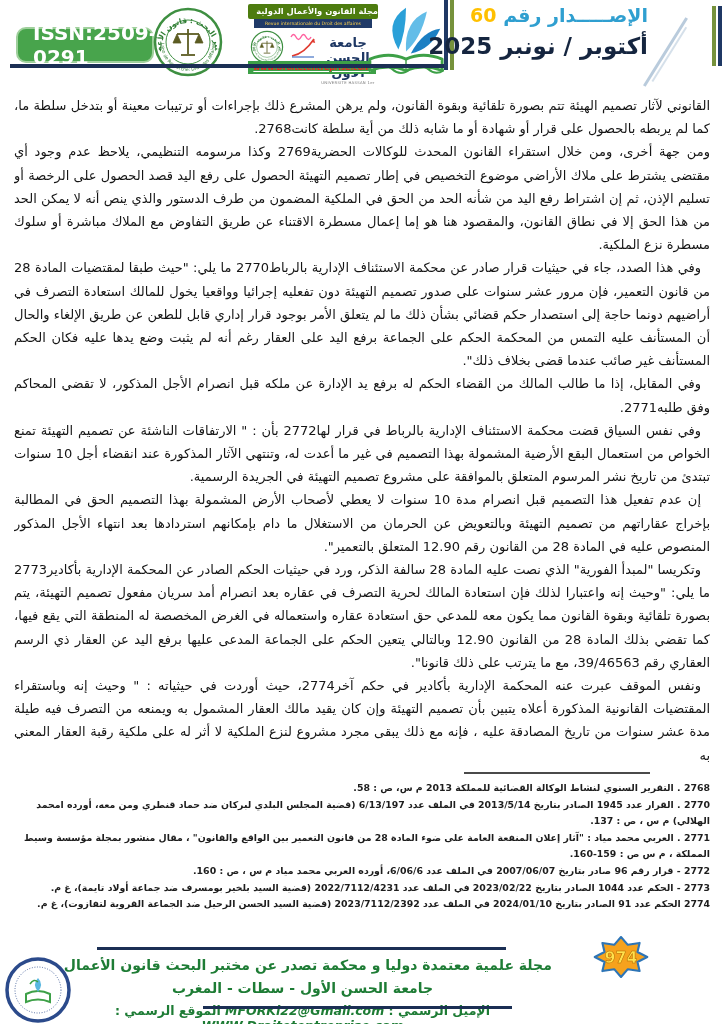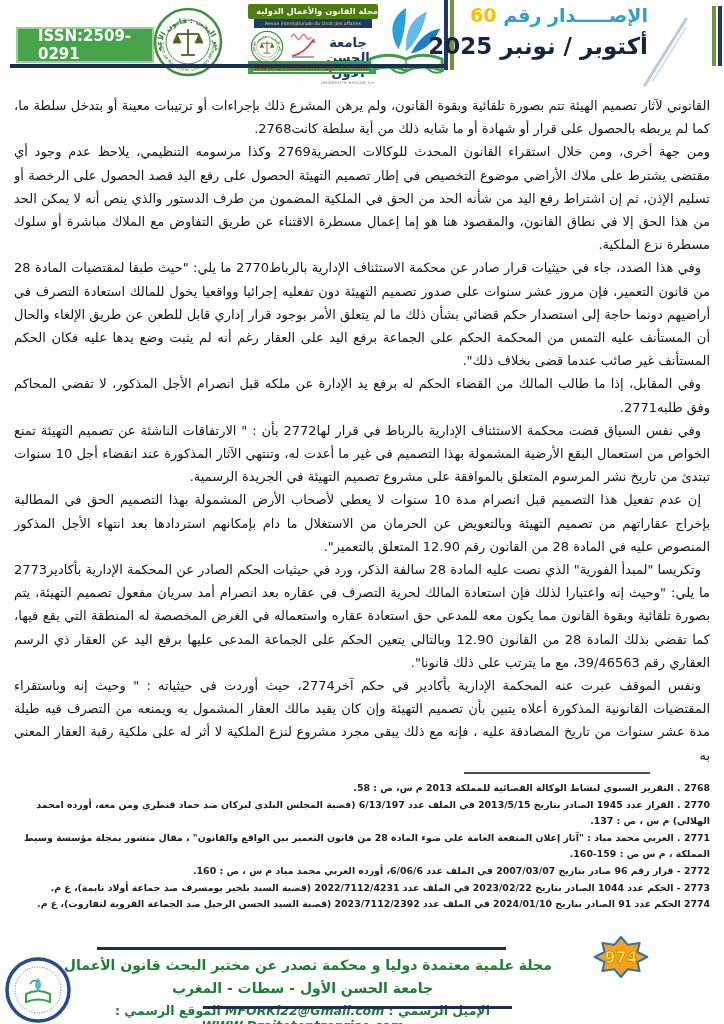--- a/index.html
+++ b/index.html
@@ -1,21 +1,21 @@
 <!DOCTYPE html>
 <html lang="ar"><head>
 <meta charset="utf-8">
 <style>
   html,body{margin:0;padding:0;background:#e8e8e8;}
   .page{position:relative;width:724px;height:1024px;background:#ffffff;overflow:hidden;
         font-family:"DejaVu Sans",sans-serif;margin:0 auto;}
 
   
   .issn{position:absolute;left:16px;top:27px;width:138px;height:36px;background:#48a44c;
-        border:2px solid #9fd09c;border-radius:0;color:#fff;font-weight:bold;font-size:15px;
+        border:2px solid #9fd09c;border-radius:10px;color:#fff;font-weight:bold;font-size:20px;
         display:flex;align-items:center;justify-content:center;box-sizing:border-box;padding-left:20px;}
   .stamp-big{position:absolute;left:152px;top:6px;width:72px;height:72px;}
   .journal-logo{position:absolute;left:248px;top:4px;width:200px;height:84px;}
   .journal-logo>*{position:absolute;box-sizing:border-box;}
   .jl-banner1{left:0;top:0;width:130px;height:15px;background:#4d7c0f;color:#fff;font-size:8.3px;
               font-weight:bold;text-align:right;line-height:15px;border-radius:2px;direction:rtl;}
   .jl-banner2{left:6px;top:15px;width:118px;height:9px;background:#203a68;color:#ffd24a;
               font-size:4.6px;text-align:center;line-height:9px;}
   .jl-stamp{left:2px;top:26px;width:34px;height:34px;}
   .jl-chart{left:40px;top:26px;width:30px;height:30px;background:#fff;}
@@ -156,23 +156,23 @@
     <p class="para indent">وفي المقابل، إذا ما طالب المالك من القضاء الحكم له برفع يد الإدارة عن ملكه قبل انصرام الأجل المذكور، لا تقضي المحاكم وفق طلبه2771.</p>
     <p class="para indent">وفي نفس السياق قضت محكمة الاستئناف الإدارية بالرباط في قرار لها2772 بأن : " الارتفاقات الناشئة عن تصميم التهيئة تمنع الخواص من استعمال البقع الأرضية المشمولة بهذا التصميم في غير ما أعدت له، وتنتهي الآثار المذكورة عند انقضاء أجل 10 سنوات تبتدئ من تاريخ نشر المرسوم المتعلق بالموافقة على مشروع تصميم التهيئة في الجريدة الرسمية.</p>
     <p class="para indent">إن عدم تفعيل هذا التصميم قبل انصرام مدة 10 سنوات لا يعطي لأصحاب الأرض المشمولة بهذا التصميم الحق في المطالبة بإخراج عقاراتهم من تصميم التهيئة وبالتعويض عن الحرمان من الاستغلال ما دام بإمكانهم استردادها بعد انتهاء الأجل المذكور المنصوص عليه في المادة 28 من القانون رقم 12.90 المتعلق بالتعمير".</p>
     <p class="para indent">وتكريسا "لمبدأ الفورية" الذي نصت عليه المادة 28 سالفة الذكر، ورد في حيثيات الحكم الصادر عن المحكمة الإدارية بأكادير2773 ما يلي: "وحيث إنه واعتبارا لذلك فإن استعادة المالك لحرية التصرف في عقاره بعد انصرام أمد سريان مفعول تصميم التهيئة، يتم بصورة تلقائية وبقوة القانون مما يكون معه للمدعي حق استعادة عقاره واستعماله في الغرض المخصصة له المنطقة التي يقع فيها، كما تقضي بذلك المادة 28 من القانون 12.90 وبالتالي يتعين الحكم على الجماعة المدعى عليها برفع اليد عن العقار ذي الرسم العقاري رقم 39/46563، مع ما يترتب على ذلك قانونا".</p>
     <p class="para indent">ونفس الموقف عبرت عنه المحكمة الإدارية بأكادير في حكم آخر2774، حيث أوردت في حيثياته : " وحيث إنه وباستقراء المقتضيات القانونية المذكورة أعلاه يتبين بأن تصميم التهيئة وإن كان يقيد مالك العقار المشمول به ويمنعه من التصرف فيه طيلة مدة عشر سنوات من تاريخ المصادقة عليه ، فإنه مع ذلك يبقى مجرد مشروع لنزع الملكية لا أثر له على ملكية رقبة العقار المعني به</p>
   </div>
 
   <div class="fn-sep"></div>
   <div class="footnotes">
     <div class="fn">2768 . التقرير السنوي لنشاط الوكالة القضائية للمملكة 2013 م س، ص : 58.</div>
-    <div class="fn">2770 . القرار عدد 1945 الصادر بتاريخ 2013/5/15 في الملف عدد 6/13/197 (قضية المجلس البلدي لبركان ضد حماد قنطري ومن معه، أورده امحمد الهلالي) م س ، ص : 137.</div>
+    <div class="fn">2770 . القرار عدد 1945 الصادر بتاريخ 2013/5/14 في الملف عدد 6/13/197 (قضية المجلس البلدي لبركان ضد حماد قنطري ومن معه، أورده امحمد الهلالي) م س ، ص : 137.</div>
     <div class="fn">2771 . العربي محمد مياد : "آثار إعلان المنفعة العامة على ضوء المادة 28 من قانون التعمير بين الواقع والقانون" ، مقال منشور بمجلة مؤسسة وسيط المملكة ، م س ص : 159-160.</div>
-    <div class="fn">2772 - قرار رقم 96 صادر بتاريخ 2007/03/07 في الملف عدد 6/06/6، أورده العربي محمد مياد م س ، ص : 160.</div>
+    <div class="fn">2772 - قرار رقم 96 صادر بتاريخ 2007/06/07 في الملف عدد 6/06/6، أورده العربي محمد مياد م س ، ص : 160.</div>
     <div class="fn">2773 - الحكم عدد 1044 الصادر بتاريخ 2023/02/22 في الملف عدد 2022/7112/4231 (قضية السيد بلخير بومسرف ضد جماعة أولاد تايمة)، غ م.</div>
     <div class="fn">2774 الحكم عدد 91 الصادر بتاريخ 2024/01/10 في الملف عدد 2023/7112/2392 (قضية السيد الحسن الرحيل ضد الجماعة القروية لتفازوت)، غ م.</div>
   </div>
 
   <div class="footer-rule-top"></div>
 
   <svg class="badge-974" viewBox="0 0 52 40">
     <polygon points="51,20 41.7,24.8 43.7,33.4 32.5,31.6 26,39 19.5,31.6 8.3,33.4 10.3,24.8 1,20 10.3,15.2 8.3,6.6 19.5,8.4 26,1 32.5,8.4 43.7,6.6 41.7,15.2" fill="#f6a21d" stroke="#2e75b6" stroke-width="2" stroke-linejoin="round"></polygon>
     <text x="26" y="26" text-anchor="middle" font-size="15" font-weight="bold" fill="#ffe14d" stroke="#b26a00" stroke-width="0.5">974</text>
   </svg>

